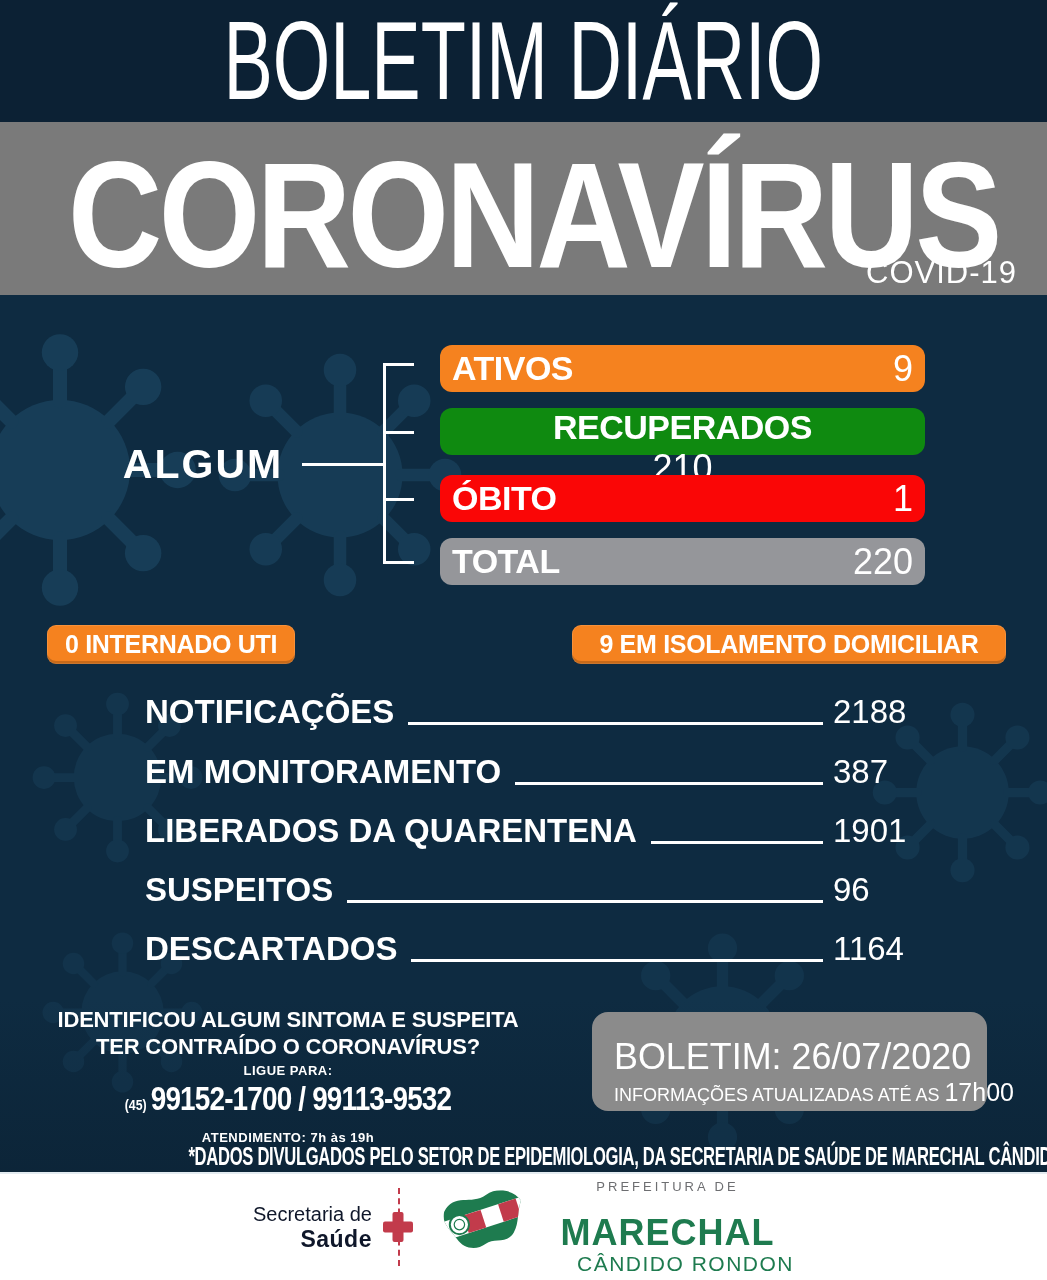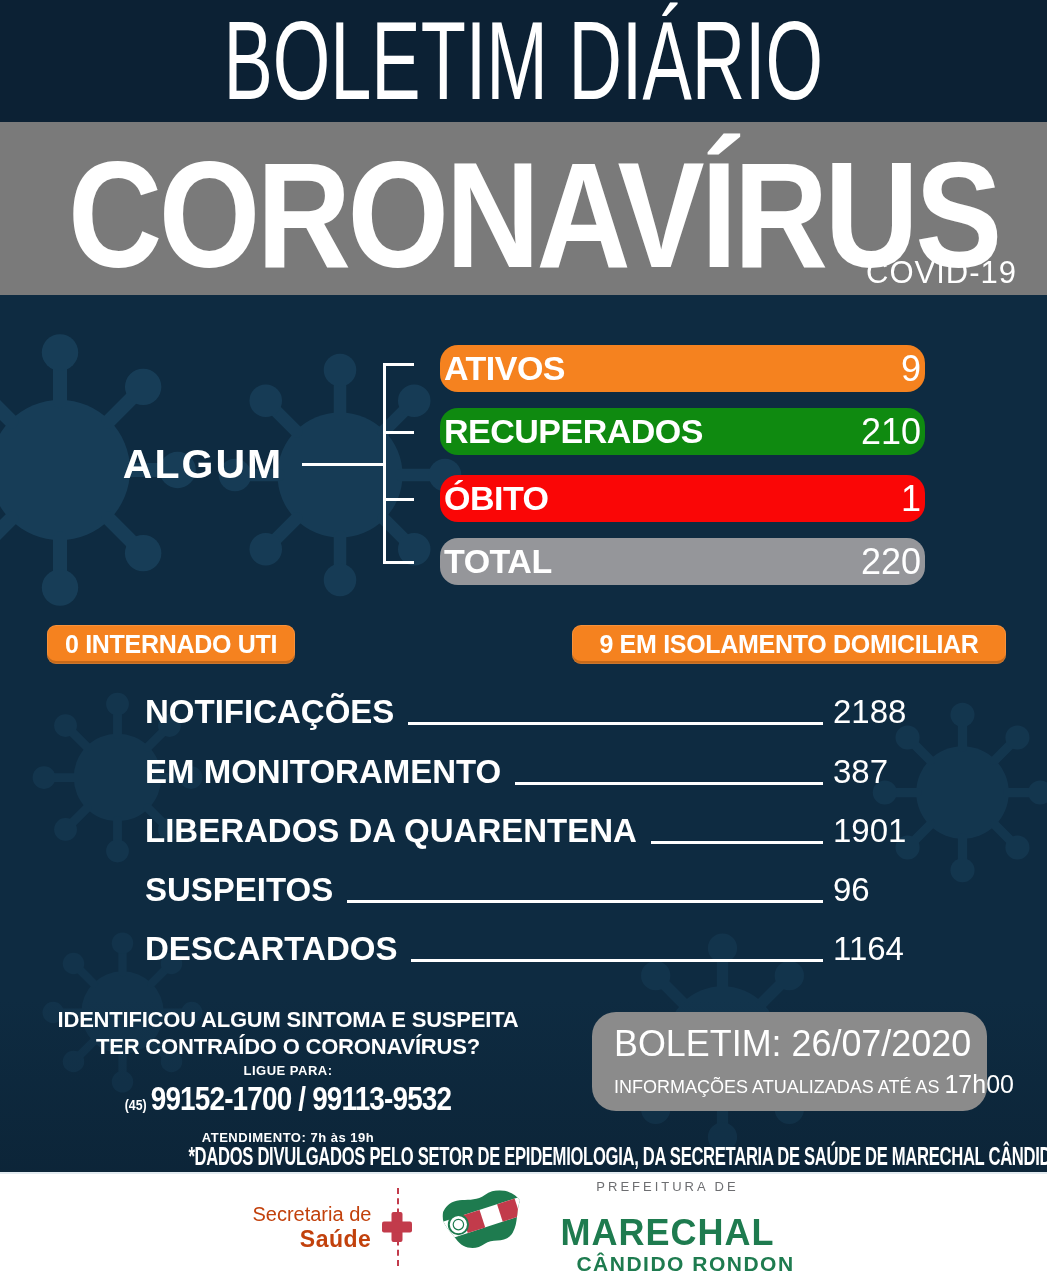--- a/index.html
+++ b/index.html
@@ -28,22 +28,22 @@
   .cases-label { position:absolute; left:103px; top:441px; width:200px; text-align:center;
                  color:#fff; font-size:41px; font-weight:700; letter-spacing:2px; }
   .cline { position:absolute; background:#fff; }
   .cl-h    { left:302px; top:463px; width:82px;  height:3px; }
   .cl-v    { left:383px; top:363px; width:3px;   height:201px; }
   .cl-t1   { left:383px; top:363px; width:31px;  height:3px; }
   .cl-t2   { left:383px; top:431px; width:31px;  height:3px; }
   .cl-t3   { left:383px; top:498px; width:31px;  height:3px; }
   .cl-t4   { left:383px; top:561px; width:31px;  height:3px; }
 
-  .bar { position:absolute; left:440px; width:485px; height:47px; border-radius:18px;
-         display:flex; align-items:center; justify-content:space-between; padding:0 4px;
+  .bar { position:absolute; left:440px; width:485px; height:47px; border-radius:12px;
+         display:flex; align-items:center; justify-content:space-between; padding:0 12px;
          color:#fff; }
   .bar-0 { top:345px; } .bar-1 { top:408px; } .bar-2 { top:475px; } .bar-3 { top:538px; }
   .bar-label { font-size:34px; font-weight:700; letter-spacing:-0.5px; }
   .bar-value { font-size:36px; font-weight:400; }
 
   
   .badge { position:absolute; top:625px; height:39px; border-radius:9px; color:#fff;
            font-weight:700; font-size:25px; letter-spacing:-0.3px;
            display:flex; align-items:center; justify-content:center;
            box-shadow:inset 0 -3px 0 rgba(0,0,0,.18), inset 0 0 0 1px rgba(255,255,255,.12); }
@@ -64,50 +64,50 @@
   .contact { position:absolute; left:28px; top:1006px; width:520px; text-align:center; color:#fff; }
   .contact-q { font-size:22px; font-weight:700; line-height:27px; letter-spacing:-0.2px; }
   .contact-ligue { font-size:13px; font-weight:700; letter-spacing:0.5px; margin-top:3px; }
   .contact-phone-line { margin-top:1px; white-space:nowrap; transform:scaleX(0.82); }
   .contact-ddd { font-size:15px; font-weight:700; margin-right:5px; }
   .contact-phone { font-size:34px; font-weight:700; letter-spacing:-1px; }
   .contact-hours { font-size:13px; font-weight:700; letter-spacing:0.5px; margin-top:12px; }
 
   
   .bulletin { position:absolute; left:592px; top:1012px; width:395px; height:99px;
-              border-radius:24px; color:#fff; padding:11px 0 0 22px; }
+              border-radius:16px; color:#fff; padding:24px 0 0 22px; }
   .bulletin-title { font-size:37px; font-weight:400; transform:scaleX(0.97);
                     transform-origin:left; white-space:nowrap; }
-  .bulletin-sub { font-size:18px; font-weight:400; margin-top:5px; white-space:nowrap; }
+  .bulletin-sub { font-size:18px; font-weight:400; white-space:nowrap; }
   .bulletin-time { font-size:25px; }
 
   
   .disclaimer { position:absolute; top:1141px; left:0; width:100%; text-align:center;
                 color:#fff; font-size:26px; font-weight:700; white-space:nowrap;
                 transform:scaleX(0.64); letter-spacing:-0.5px; }
 
   
   .footer { position:absolute; top:1172px; left:0; width:100%; height:108px; background:#fff;
             border-top:2px solid #E3EBF0; display:flex; align-items:center; justify-content:center; }
-  .sec-block { text-align:right; color:#c2410c; margin-right:9px; }
+  .sec-block { text-align:right; color:#0f172a; margin-right:9px; }
   .sec-line1 { font-size:20px; font-weight:400; line-height:24px; }
   .sec-line2 { font-size:23px; font-weight:700; line-height:26px; letter-spacing:0.5px; }
   .cross-wrap { position:relative; width:34px; height:86px; margin-right:18px; }
   .cross-dash { position:absolute; left:50%; top:4px; bottom:4px; border-left:2px dashed #C23B4B; }
   .cross { position:absolute; left:50%; top:50%; width:30px; height:30px;
            transform:translate(-50%,-50%); }
   .cross::before { content:""; position:absolute; left:50%; top:0; width:11px; height:100%;
                    background:#C23B4B; transform:translateX(-50%); border-radius:2px; }
   .cross::after  { content:""; position:absolute; top:50%; left:0; height:11px; width:100%;
                    background:#C23B4B; transform:translateY(-50%); border-radius:2px; }
   .flag { width:96px; height:90px; margin-right:12px; }
   .pref-block { text-align:center; }
   .pref-small { font-size:13px; color:#6D6E71; letter-spacing:3px; font-weight:400; }
   .pref-city1 { font-size:36px; color:#1E7B4F; font-weight:700; line-height:38px; letter-spacing:1px;margin-top:20px; }
-  .pref-city2 { font-size:21px; color:#1E7B4F; font-weight:700; line-height:23px; letter-spacing:1.5px;margin-left:36px; }
+  .pref-city2 { font-size:21px; color:#1E7B4F; font-weight:400; line-height:23px; letter-spacing:1.5px;margin-left:36px; }
 </style>
 </head>
 <body>
 
 <div class="poster">
 
   <svg width="0" height="0" style="position:absolute" aria-hidden="true">
     <defs>
       <g id="virusShape">
         <circle cx="50" cy="50" r="25"></circle>
@@ -180,21 +180,21 @@
   <div class="cline cl-v"></div>
   <div class="cline cl-t1"></div>
   <div class="cline cl-t2"></div>
   <div class="cline cl-t3"></div>
   <div class="cline cl-t4"></div>
 
   <div class="bar bar-0" style="background-color: rgb(245, 130, 31);">
     <span class="bar-label">ATIVOS</span>
     <span class="bar-value">9</span>
   </div>
-  <div class="bar bar-1" style="background-color: rgb(15, 138, 16);">
+  <div class="bar bar-1" style="background-color: rgb(15, 138, 16); flex-direction: column;">
     <span class="bar-label">RECUPERADOS</span>
     <span class="bar-value">210</span>
   </div>
   <div class="bar bar-2" style="background-color: rgb(250, 6, 6);">
     <span class="bar-label">ÓBITO</span>
     <span class="bar-value">1</span>
   </div>
   <div class="bar bar-3" style="background-color: rgb(149, 150, 154);">
     <span class="bar-label">TOTAL</span>
     <span class="bar-value">220</span>

